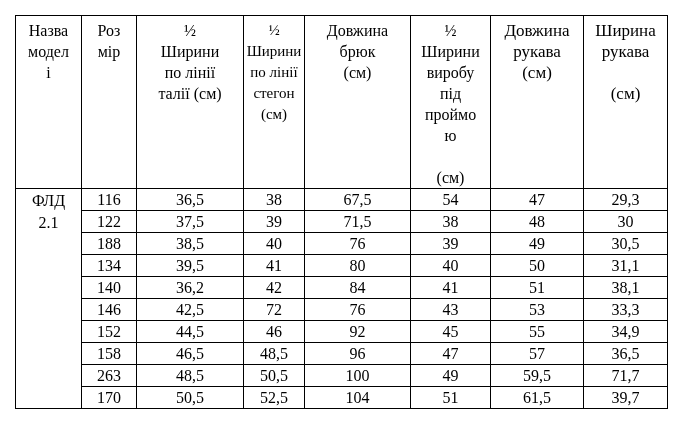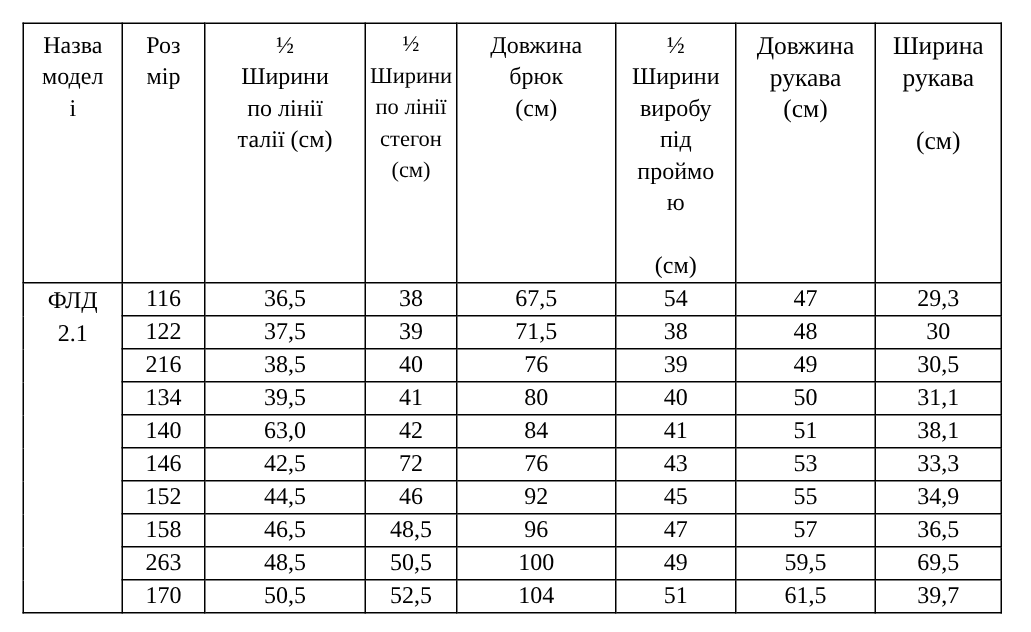--- a/index.html
+++ b/index.html
@@ -119,40 +119,40 @@
       <tr>
         <td>122</td>
         <td>37,5</td>
         <td>39</td>
         <td>71,5</td>
         <td>38</td>
         <td>48</td>
         <td>30</td>
       </tr>
       <tr>
-        <td>216</td>
+        <td>188</td>
         <td>38,5</td>
         <td>40</td>
         <td>76</td>
         <td>39</td>
         <td>49</td>
         <td>30,5</td>
       </tr>
       <tr>
         <td>134</td>
         <td>39,5</td>
         <td>41</td>
         <td>80</td>
         <td>40</td>
         <td>50</td>
         <td>31,1</td>
       </tr>
       <tr>
         <td>140</td>
-        <td>63,0</td>
+        <td>36,2</td>
         <td>42</td>
         <td>84</td>
         <td>41</td>
         <td>51</td>
         <td>38,1</td>
       </tr>
       <tr>
         <td>146</td>
         <td>42,5</td>
         <td>72</td>
@@ -179,21 +179,21 @@
         <td>57</td>
         <td>36,5</td>
       </tr>
       <tr>
         <td>263</td>
         <td>48,5</td>
         <td>50,5</td>
         <td>100</td>
         <td>49</td>
         <td>59,5</td>
-        <td>69,5</td>
+        <td>71,7</td>
       </tr>
       <tr>
         <td>170</td>
         <td>50,5</td>
         <td>52,5</td>
         <td>104</td>
         <td>51</td>
         <td>61,5</td>
         <td>39,7</td>
       </tr>

